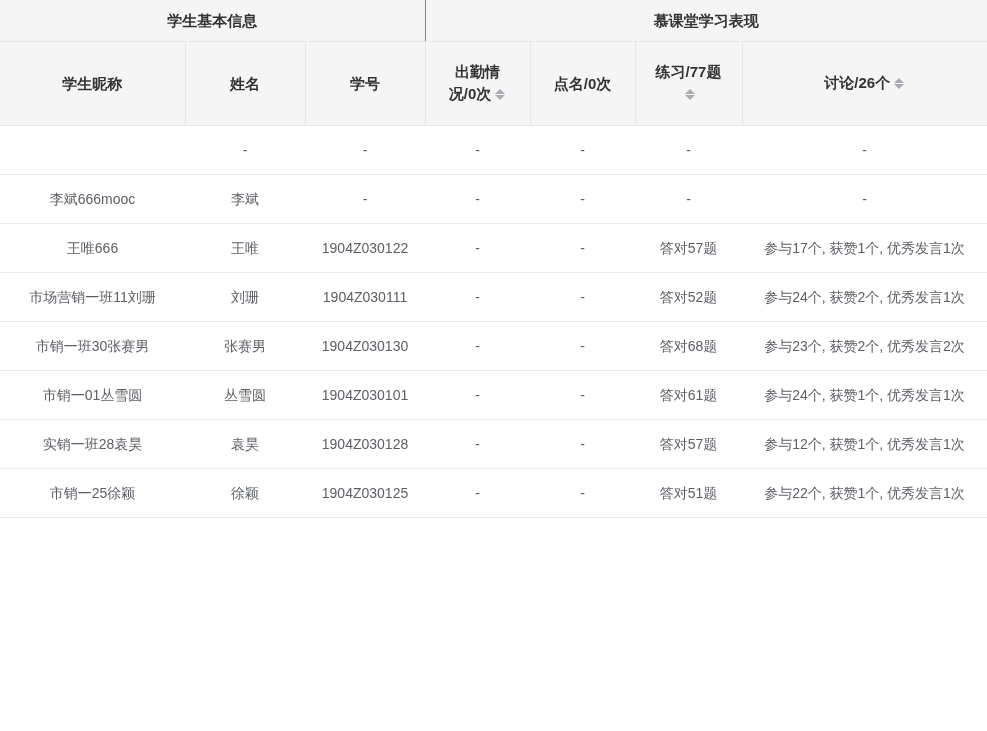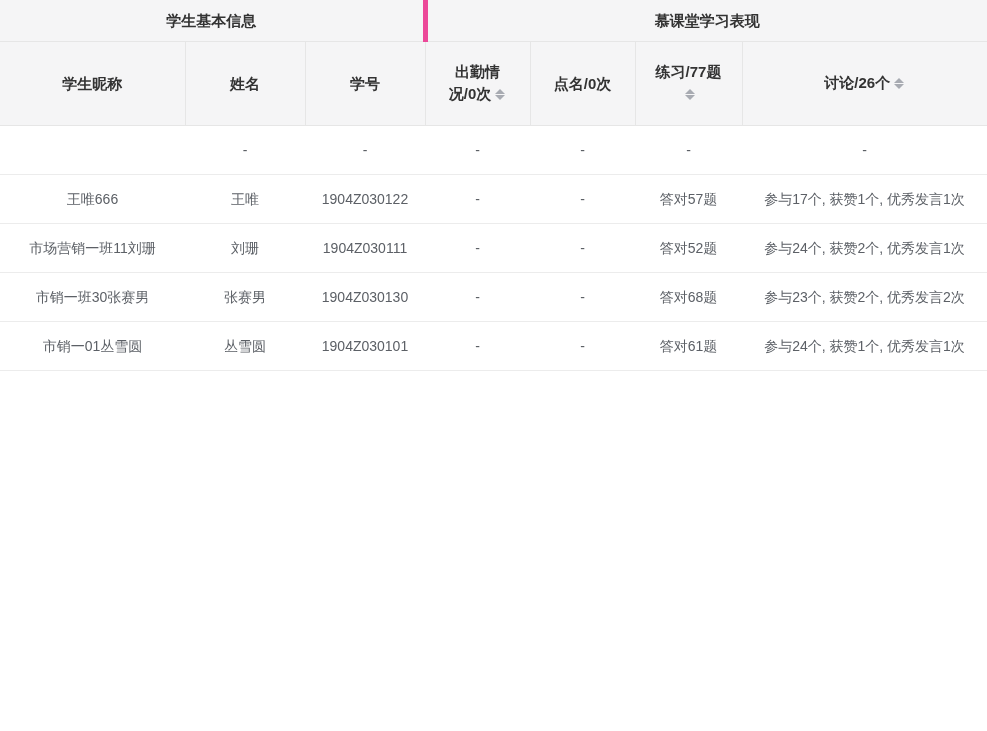--- a/index.html
+++ b/index.html
@@ -20,21 +20,21 @@
     font-size:15px;
     font-weight:bold;
     text-align:center;
     vertical-align:middle;
     line-height:22px;
   }
   tr.group-row th{
     height:39px;
     border-bottom:1px solid #e6e6e6;
   }
-  tr.group-row th + th{border-left:5px solid #ec4899;}
+  tr.group-row th + th{border-left:1px solid #ec4899;}
   tr.col-row th{
     height:83px;
     border-bottom:1px solid #e6e6e6;
     padding:0 10px;
   }
   tr.col-row th + th{border-left:1px solid #e6e6e6;}
   tr.col-row th.col-attendance{padding:0 23px;}
   tr.col-row th.col-exercise{padding:0 16px;}
   
   .caret-wrapper{
@@ -99,20 +99,29 @@
   <tr>
         <td class="col-nickname"></td>
         <td class="col-name">-</td>
         <td class="col-student-id">-</td>
         <td class="col-attendance">-</td>
         <td class="col-roll-call">-</td>
         <td class="col-exercise">-</td>
         <td class="col-discussion">-</td>
       </tr>
       <tr>
+        <td class="col-nickname">李斌666mooc</td>
+        <td class="col-name">李斌</td>
+        <td class="col-student-id">-</td>
+        <td class="col-attendance">-</td>
+        <td class="col-roll-call">-</td>
+        <td class="col-exercise">-</td>
+        <td class="col-discussion">-</td>
+      </tr>
+      <tr>
         <td class="col-nickname">王唯666</td>
         <td class="col-name">王唯</td>
         <td class="col-student-id">1904Z030122</td>
         <td class="col-attendance">-</td>
         <td class="col-roll-call">-</td>
         <td class="col-exercise">答对57题</td>
         <td class="col-discussion">参与17个, 获赞1个, 优秀发言1次</td>
       </tr>
       <tr>
         <td class="col-nickname">市场营销一班11刘珊</td>
@@ -134,14 +143,32 @@
       </tr>
       <tr>
         <td class="col-nickname">市销一01丛雪圆</td>
         <td class="col-name">丛雪圆</td>
         <td class="col-student-id">1904Z030101</td>
         <td class="col-attendance">-</td>
         <td class="col-roll-call">-</td>
         <td class="col-exercise">答对61题</td>
         <td class="col-discussion">参与24个, 获赞1个, 优秀发言1次</td>
       </tr>
+      <tr>
+        <td class="col-nickname">实销一班28袁昊</td>
+        <td class="col-name">袁昊</td>
+        <td class="col-student-id">1904Z030128</td>
+        <td class="col-attendance">-</td>
+        <td class="col-roll-call">-</td>
+        <td class="col-exercise">答对57题</td>
+        <td class="col-discussion">参与12个, 获赞1个, 优秀发言1次</td>
+      </tr>
+      <tr>
+        <td class="col-nickname">市销一25徐颖</td>
+        <td class="col-name">徐颖</td>
+        <td class="col-student-id">1904Z030125</td>
+        <td class="col-attendance">-</td>
+        <td class="col-roll-call">-</td>
+        <td class="col-exercise">答对51题</td>
+        <td class="col-discussion">参与22个, 获赞1个, 优秀发言1次</td>
+      </tr>
     </tbody>
 </table>
 
 </body></html>

